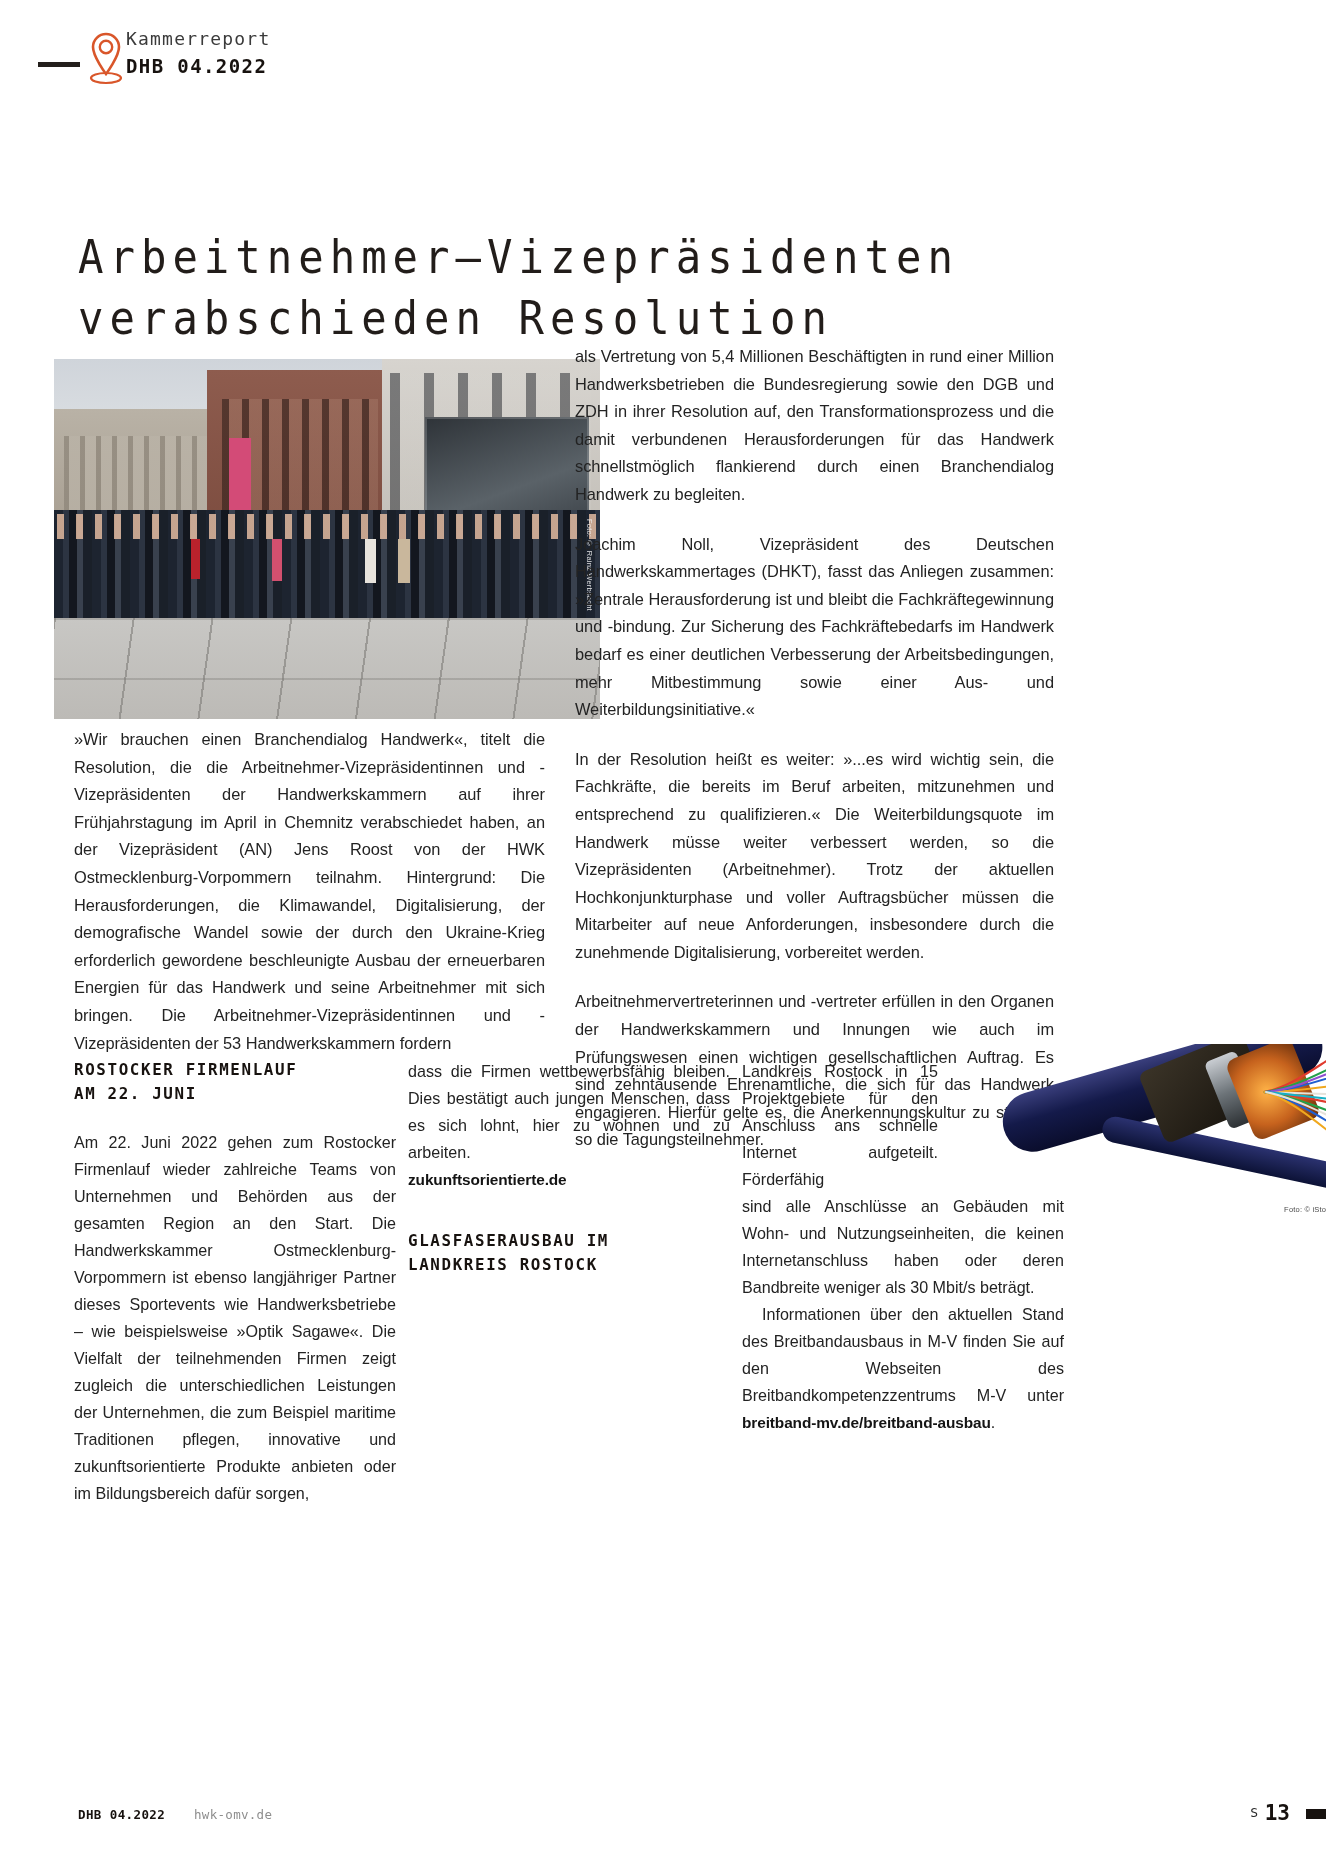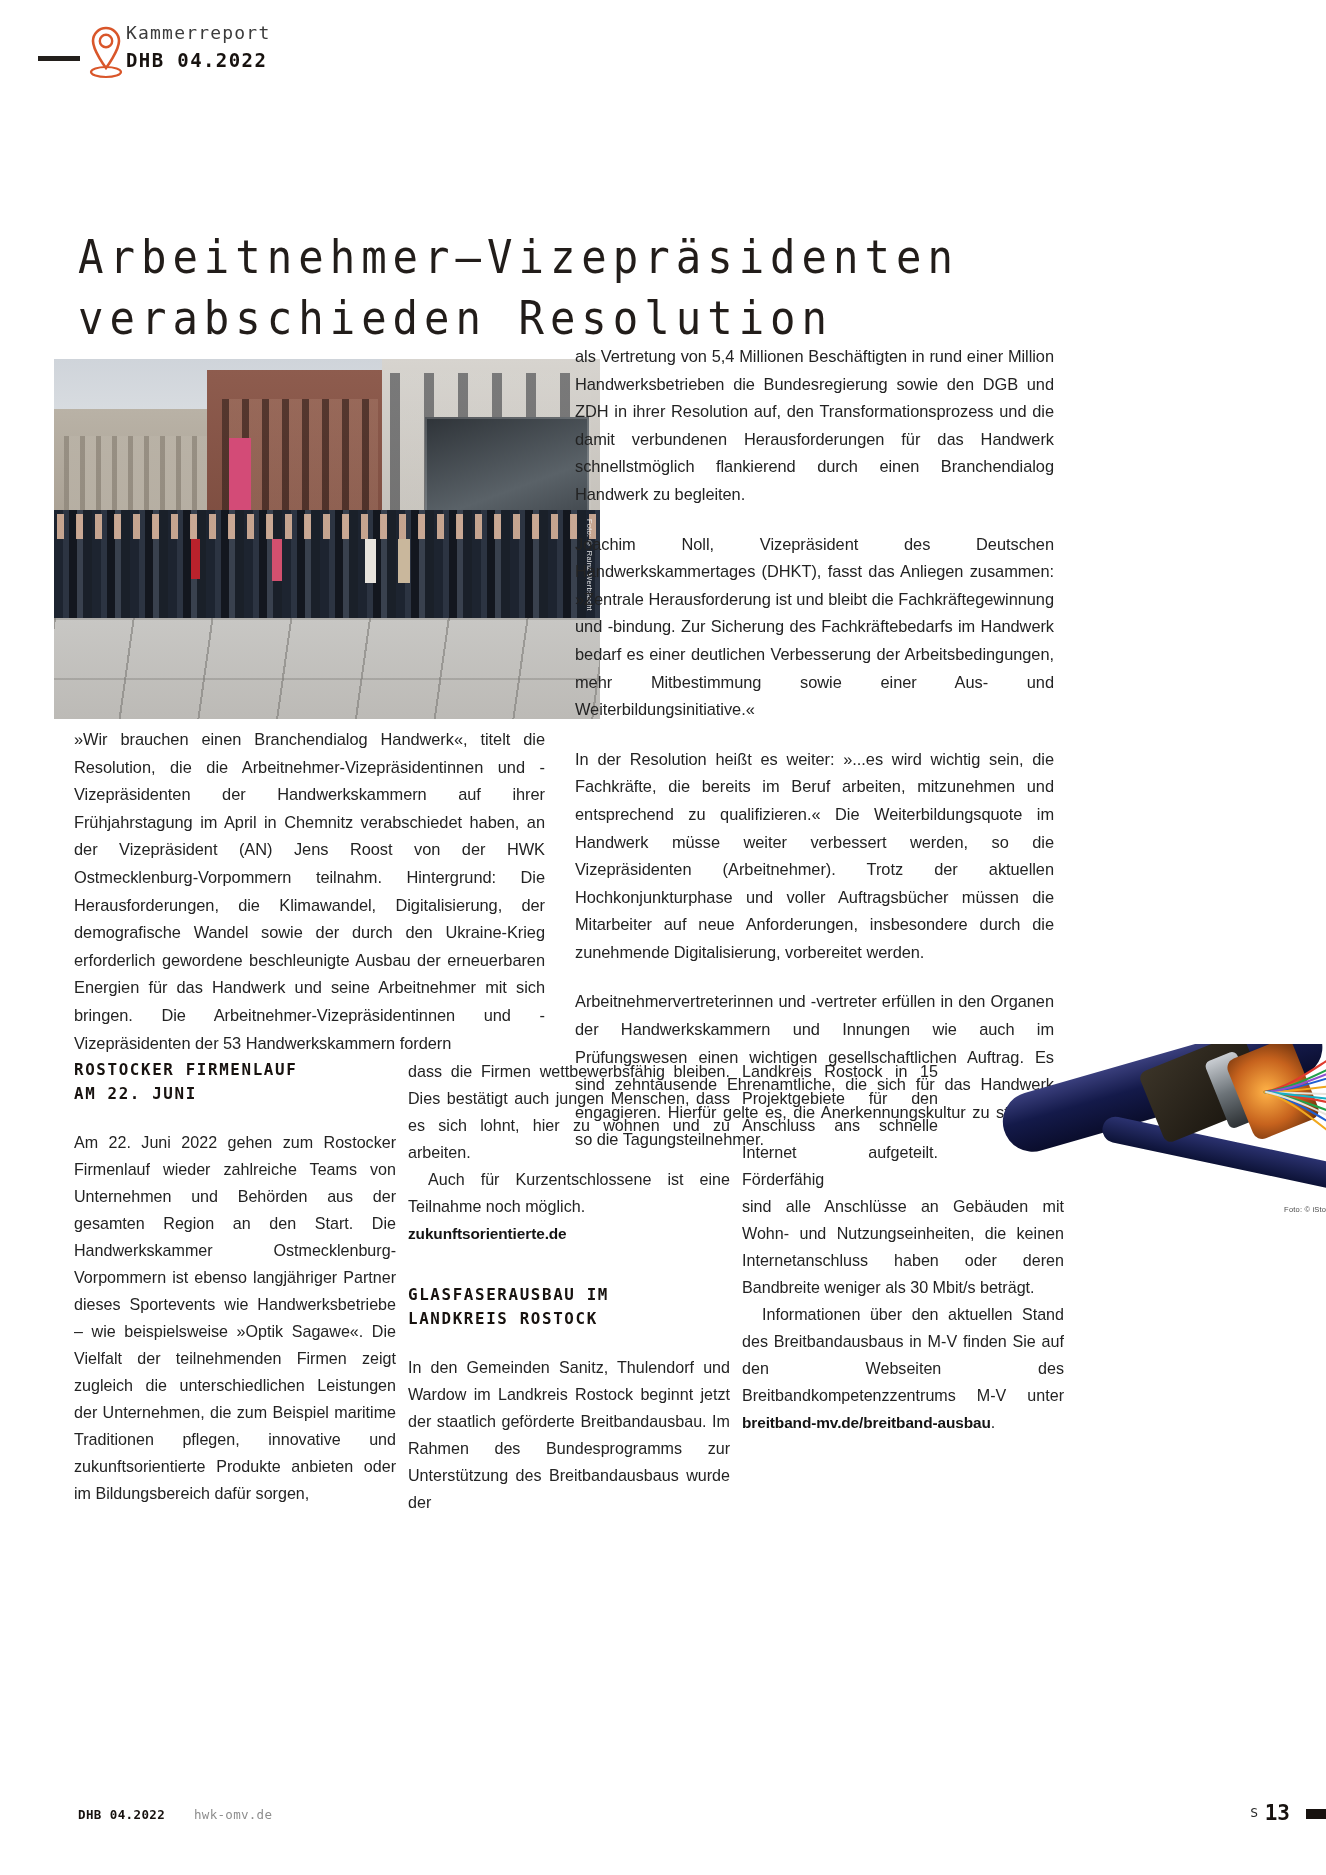--- a/index.html
+++ b/index.html
@@ -20,21 +20,21 @@
   .page {
     position: absolute;
     inset: 0;
     background: #fff;
   }
 
   
   .masthead {
     position: absolute;
     left: 0;
-    top: 20px;
+    top: 26px;
     width: 100%;
     height: 64px;
   }
   .mast-rule {
     position: absolute;
     left: 38px;
     top: 36px;
     width: 42px;
     height: 5px;
     background: #231f1c;
@@ -437,25 +437,23 @@
   <div class="section-divider"></div>
 
   <div class="bcol bcol-1">
     <h2 class="sub-head">ROSTOCKER FIRMENLAUF
 AM 22. JUNI</h2>
     <p class="bbody">Am 22. Juni 2022 gehen zum Rostocker Firmenlauf wieder zahlreiche Teams von Unternehmen und Behörden aus der gesamten Region an den Start. Die Handwerkskammer Ostmecklenburg-Vorpommern ist ebenso langjähriger Partner dieses Sportevents wie Handwerksbetriebe – wie beispielsweise »Optik Sagawe«. Die Vielfalt der teilnehmenden Firmen zeigt zugleich die unterschiedlichen Leistungen der Unternehmen, die zum Beispiel maritime Traditionen pflegen, innovative und zukunftsorientierte Produkte anbieten oder im Bildungsbereich dafür sorgen,</p>
   </div>
 
   <div class="bcol bcol-2">
     <p class="bbody">dass die Firmen wettbewerbsfähig bleiben. Dies bestätigt auch jungen Menschen, dass es sich lohnt, hier zu wohnen und zu arbeiten.</p>
-    <p class="bbody indent-first">Auch für Kurzentschlossene ist eine Teilnahme noch möglich.</p>
     <p class="bbody url-bold">zukunftsorientierte.de</p>
     <h2 class="sub-head spaced-top">GLASFASERAUSBAU IM
 LANDKREIS ROSTOCK</h2>
-    <p class="bbody">In den Gemeinden Sanitz, Thulendorf und Wardow im Landkreis Rostock beginnt jetzt der staatlich geförderte Breitbandausbau. Im Rahmen des Bundesprogramms zur Unterstützung des Breitbandausbaus wurde der</p>
   </div>
 
   <div class="bcol bcol-3">
     <p class="bbody bbody-narrow">Landkreis Rostock in 15 Projektgebiete für den Anschluss ans schnelle Internet aufgeteilt. Förderfähig</p>
     <p class="bbody">sind alle Anschlüsse an Gebäuden mit Wohn- und Nutzungseinheiten, die keinen Internetanschluss haben oder deren Bandbreite weniger als 30 Mbit/s beträgt.</p>
     <p class="bbody indent-first"><span>Informationen über den aktuellen Stand des Breitbandausbaus in M-V finden Sie auf den Webseiten des Breitbandkompetenzzentrums M-V unter </span><span class="url-bold">breitband-mv.de/breitband-</span><span class="url-bold">ausbau</span><span>.</span></p>
   </div>
 
   <figure class="photo-fiber">
     <div class="fib-cable"></div>

